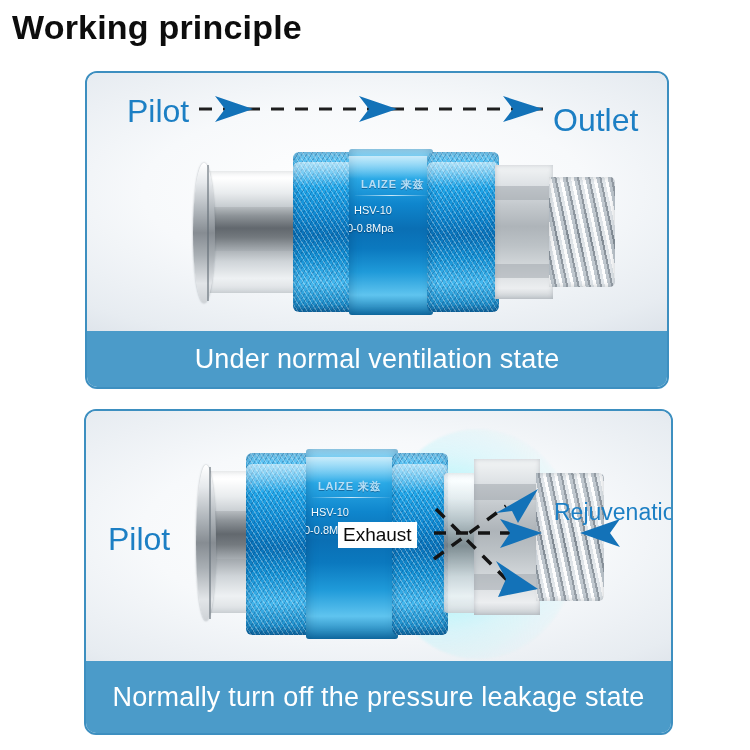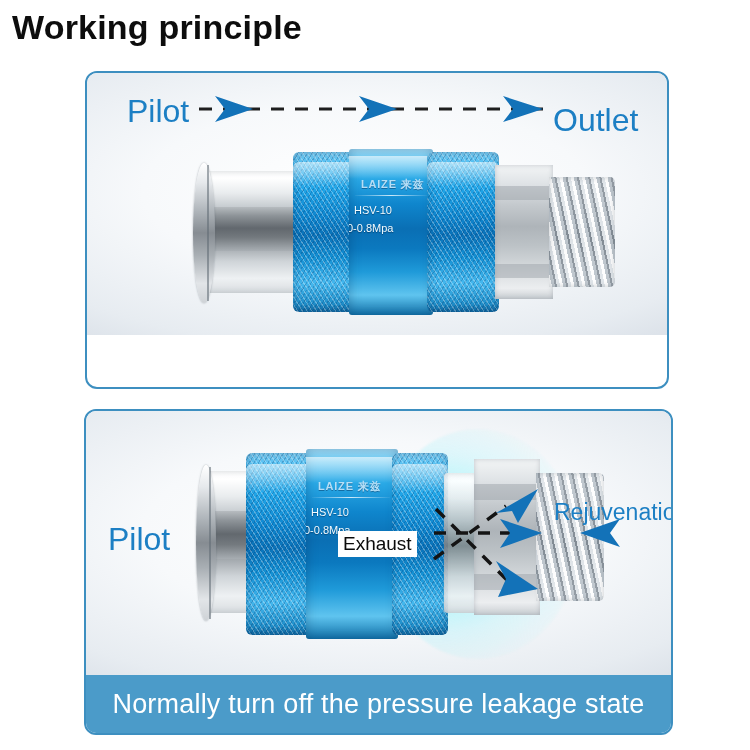--- a/index.html
+++ b/index.html
@@ -51,21 +51,21 @@
     background: #4b9bc9;
     color: #ffffff;
     display: flex;
     align-items: center;
     justify-content: center;
     font-size: 27px;
     letter-spacing: .2px;
     white-space: nowrap;
   }
   #panel-top .caption-bar    { height: 56px; font-size: 27px; }
-  #panel-bottom .caption-bar { height: 58px; font-size: 27px; }
+  #panel-bottom .caption-bar { height: 72px; font-size: 27px; }
 
   
   .valve { position: absolute; }
 
   
   .chrome-body {
     position: absolute;
     border-radius: 4px;
     background: linear-gradient(to bottom,
       #fdfdfd 0%, #ffffff 6%, #e9ecee 18%, #b9bfc4 34%,
@@ -259,20 +259,21 @@
         </div>
 
         <div class="knurl" style="left:340px; top:79px; width:72px; height:160px;"></div>
 
         <div class="hexnut" style="left:408px; top:92px; width:58px; height:134px;"></div>
 
         <div class="thread" style="left:462px; top:104px; width:66px; height:110px;"></div>
       </div>
     </div>
 
+    <div class="caption-bar">Under normal ventilation state</div>
   </div>
 
   <div class="panel" id="panel-bottom">
 
     <div class="panel-photo">
 
       <div class="exhaust-glow" style="left:292px; top:18px; width:200px; height:230px;"></div>
 
       <div class="valve" style="left:0; top:0; width:589px; height:268px;">
 
@@ -310,21 +311,21 @@
           <polygon points="414,108 456,122 414,137 424,122"></polygon>
           <polygon points="410,150 452,178 412,186 420,168"></polygon>
         </g>
         <g fill="#1372b8">
           <polygon points="534,108 494,122 534,136 524,122"></polygon>
         </g>
       </svg>
 
       <div class="anno-label" style="left:22px; top:110px;">Pilot</div>
 
-      <div class="exhaust-label" style="left:252px; top:120px;">Exhaust</div>
+      <div class="exhaust-label" style="left:252px; top:111px;">Exhaust</div>
 
       <div class="anno-label" style="left:468px; top:88px; font-size:23px;">Rejuvenation</div>
     </div>
 
     <div class="caption-bar">Normally turn off the pressure leakage state</div>
   </div>
 
 </div>
 
 </body></html>

